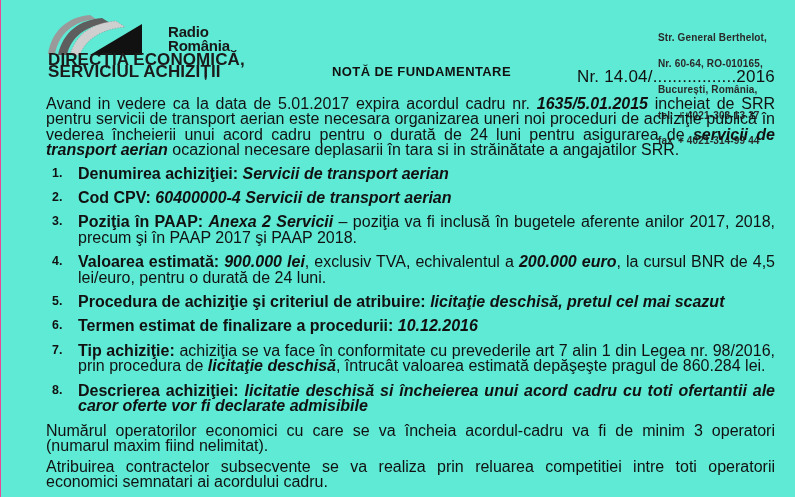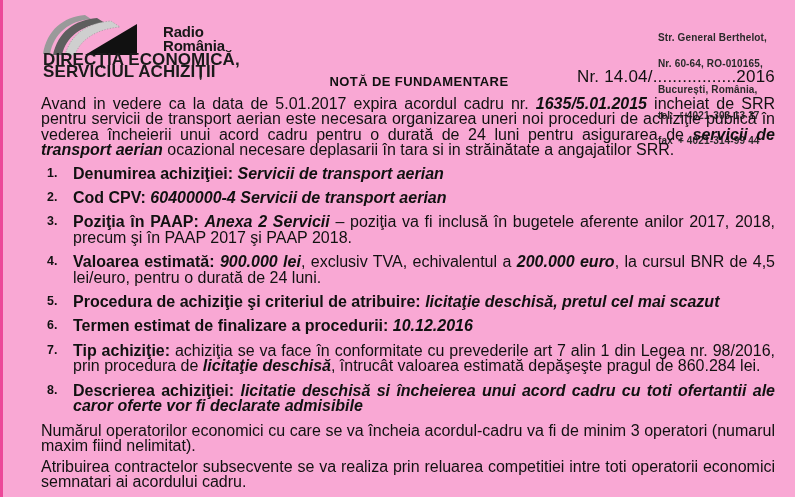--- a/index.html
+++ b/index.html
@@ -4,26 +4,27 @@
 <style>
   html, body {
     margin: 0;
     padding: 0;
     background: #ffffff;
   }
   #page {
     position: relative;
     width: 795px;
     height: 497px;
-    background: #f9a8d4;
+    background: #5eead4;
     overflow: hidden;
     font-family: "Liberation Sans", sans-serif;
     color: #111111;
-    border-left: 3px solid #ec4899;
+    border-left: 1px solid #ec4899;
     box-sizing: border-box;
+    padding-left: 7px;
   }
   
   .header {
     position: relative;
     height: 62px;
   }
   .logo-block {
     position: absolute;
     left: 38px;
     top: 14px;
@@ -81,21 +82,21 @@
 
   
   .title-row {
     position: relative;
     height: 26px;
   }
   .doc-title {
     position: absolute;
     left: 0;
     right: 0;
-    top: 12px;
+    top: 2px;
     text-align: center;
     padding-left: 40px;
     font-size: 13px;
     font-weight: bold;
     letter-spacing: 0.4px;
     color: #111;
   }
   .doc-number {
     position: absolute;
     right: 20px;

